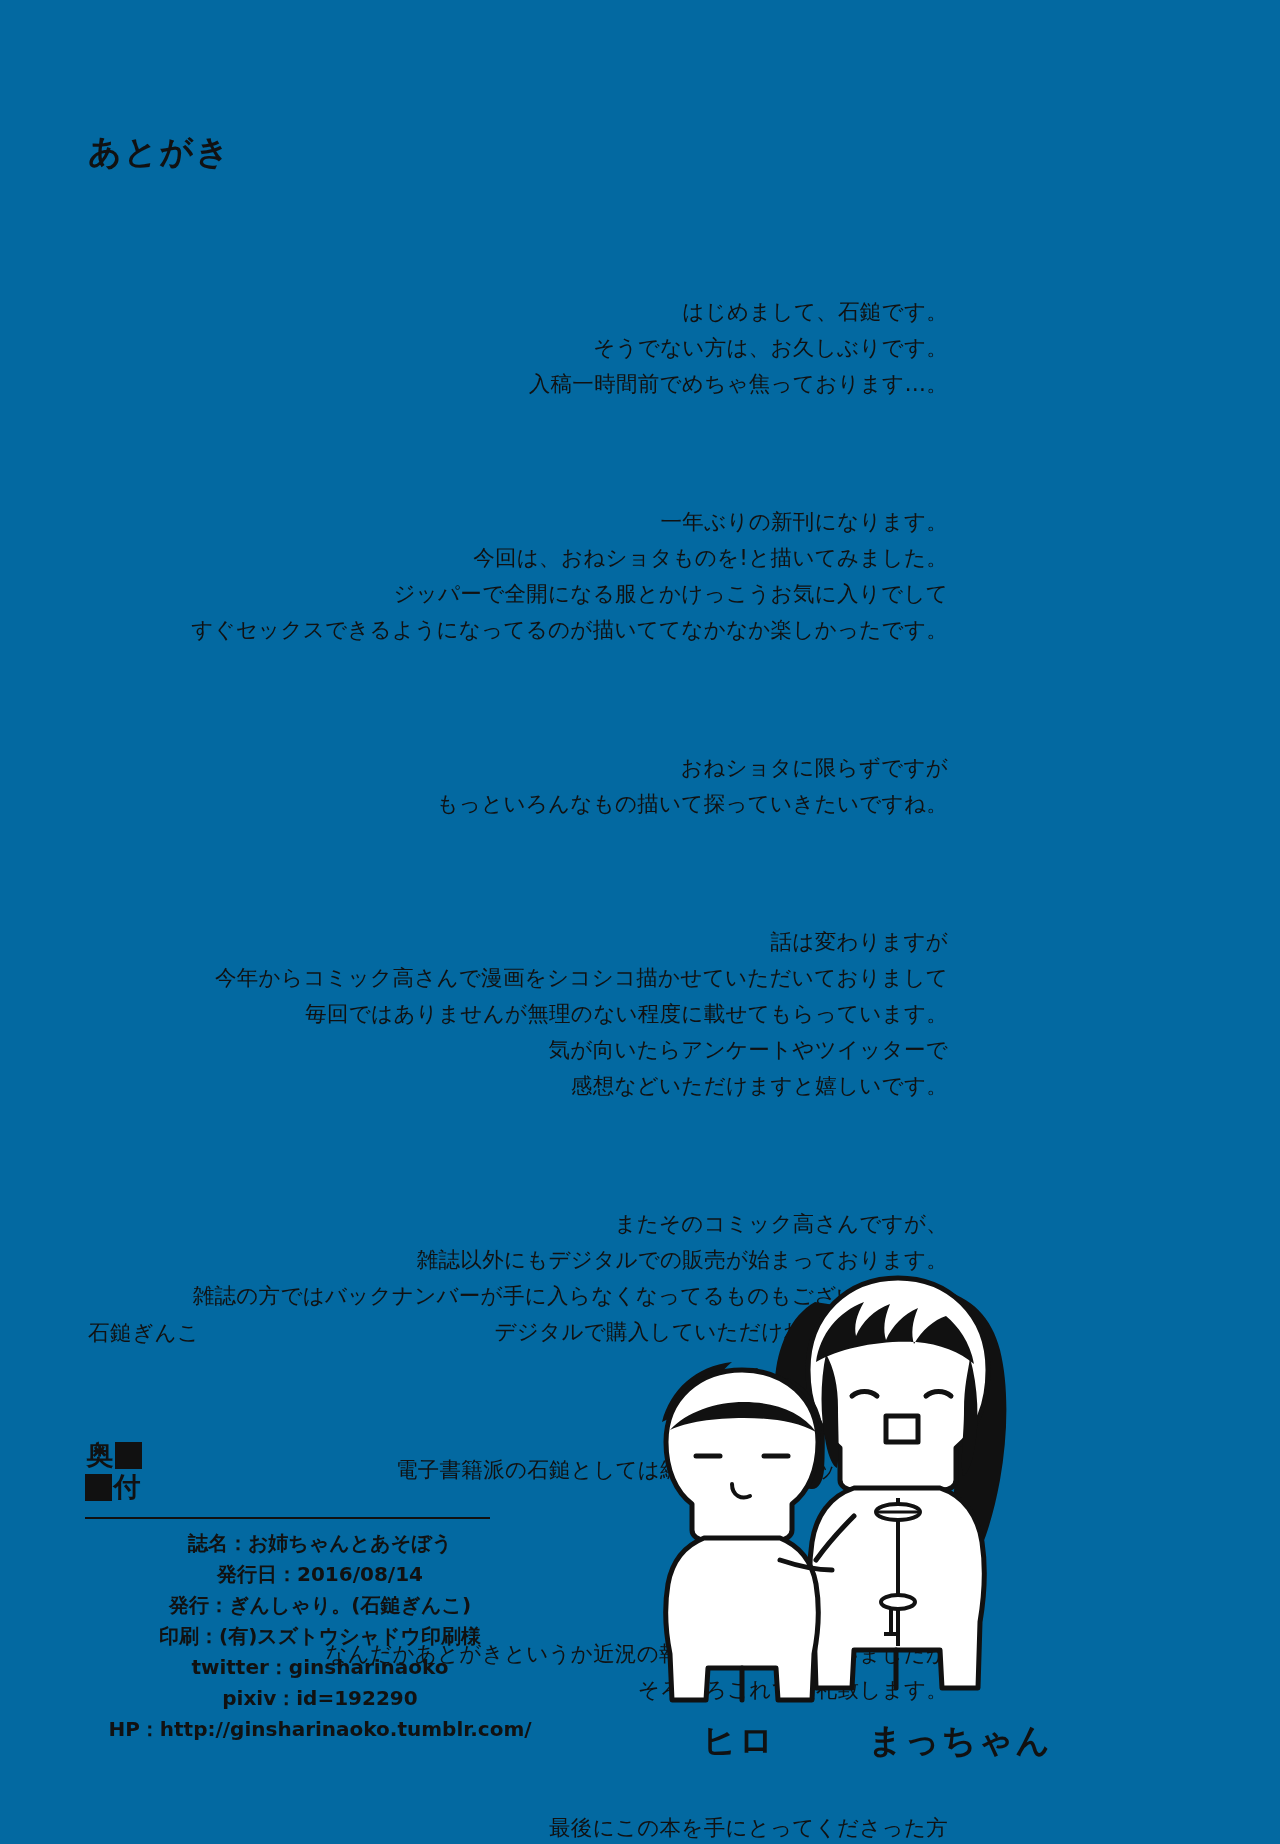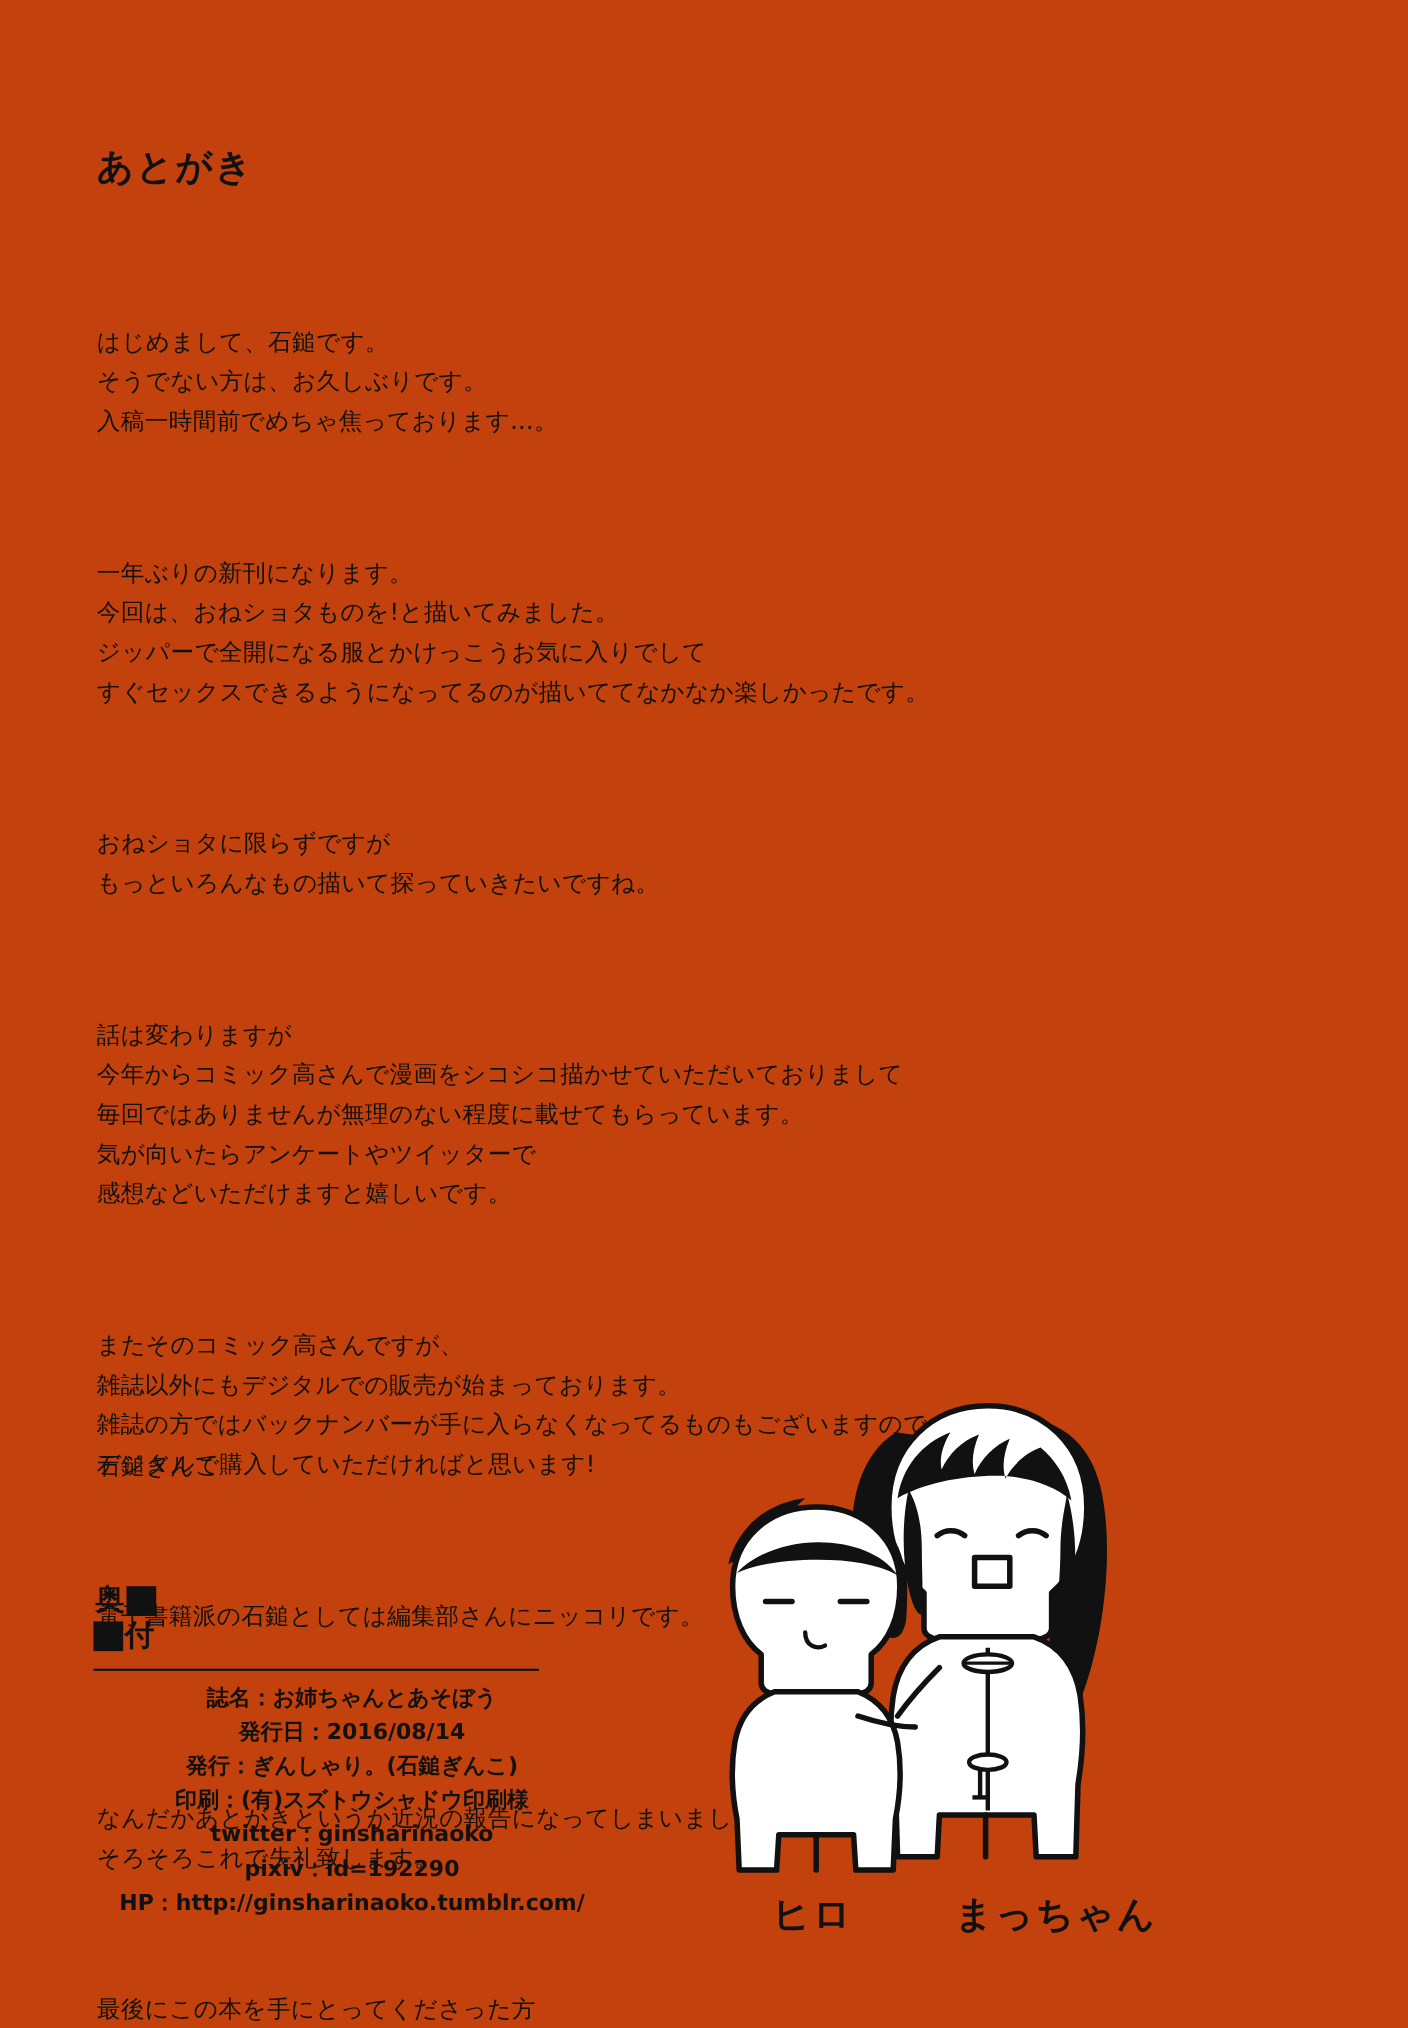--- a/index.html
+++ b/index.html
@@ -11,21 +11,21 @@
     width: 1280px;
     height: 1844px;
     position: relative;
     font-family: "DejaVu Sans", "Liberation Sans", sans-serif;
     color: #111111;
     overflow: hidden;
   }
   .page {
     position: absolute;
     inset: 0;
-    background: #c2410c;
+    background: #0369a1;
   }
   .title {
     position: absolute;
     left: 88px;
     top: 130px;
     font-size: 33px;
     font-weight: bold;
     letter-spacing: 2px;
     color: #111;
   }
@@ -33,21 +33,21 @@
     position: absolute;
     left: 88px;
     top: 222px;
     width: 860px;
     font-size: 21.5px;
     line-height: 36px;
     color: #111;
     white-space: pre-wrap;
     letter-spacing: 0.3px;
   }
-  .para { margin: 0 0 30px 0; white-space: pre-wrap; }
+  .para { margin: 0 0 30px 0; white-space: pre-wrap; text-align: right; }
   .para:last-child { margin-bottom: 0; }
 
   .signature {
     position: absolute;
     left: 88px;
     top: 1318px;
     font-size: 21.5px;
     color: #111;
     letter-spacing: 0.5px;
     text-align: right;

